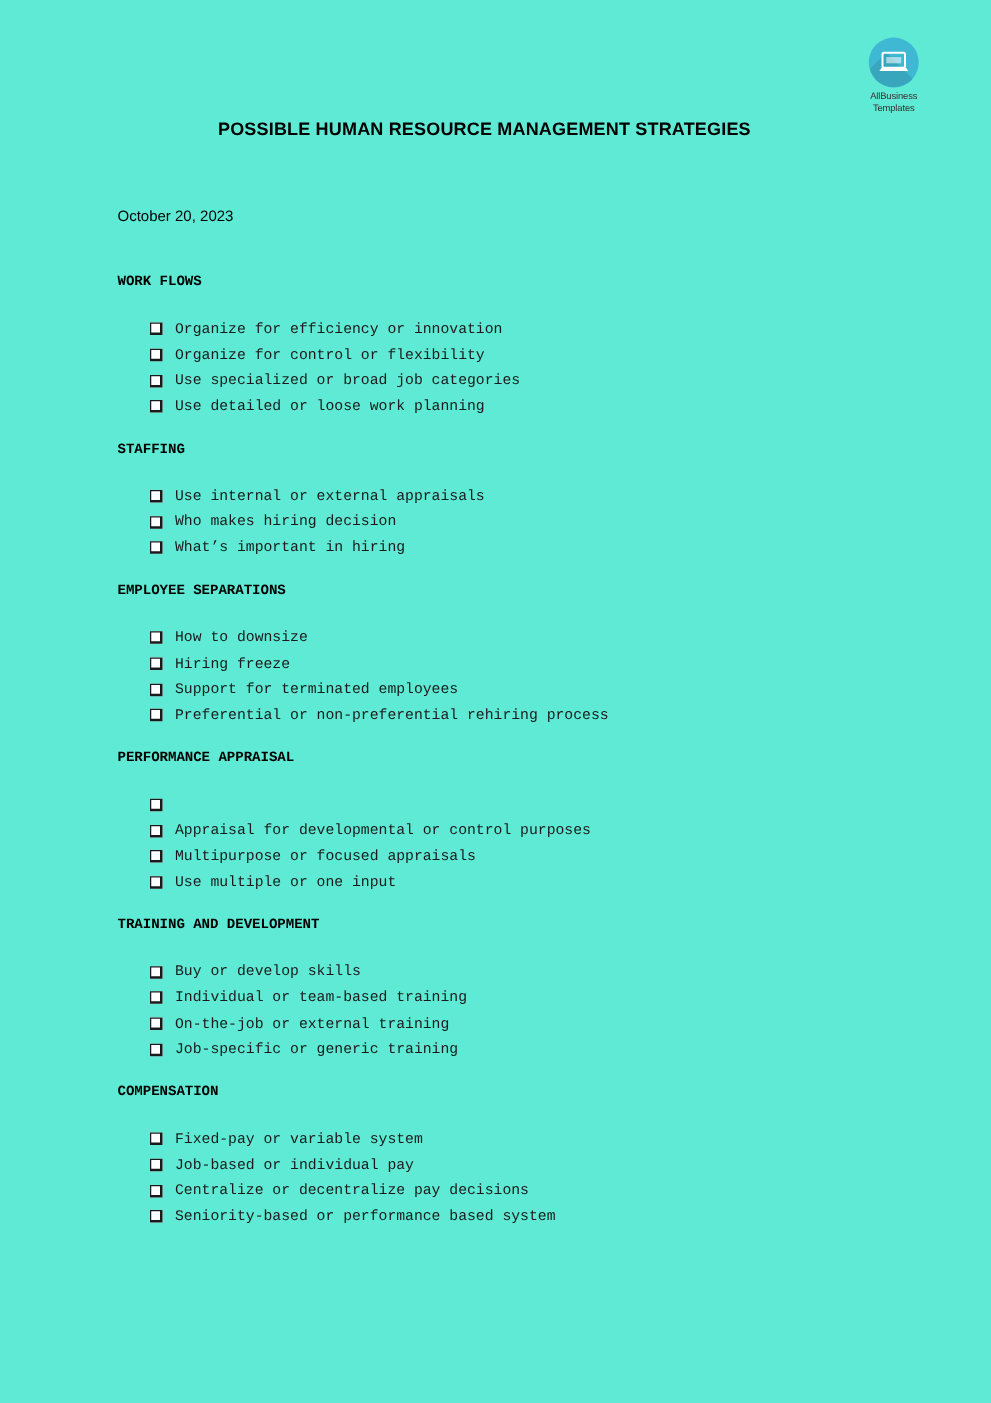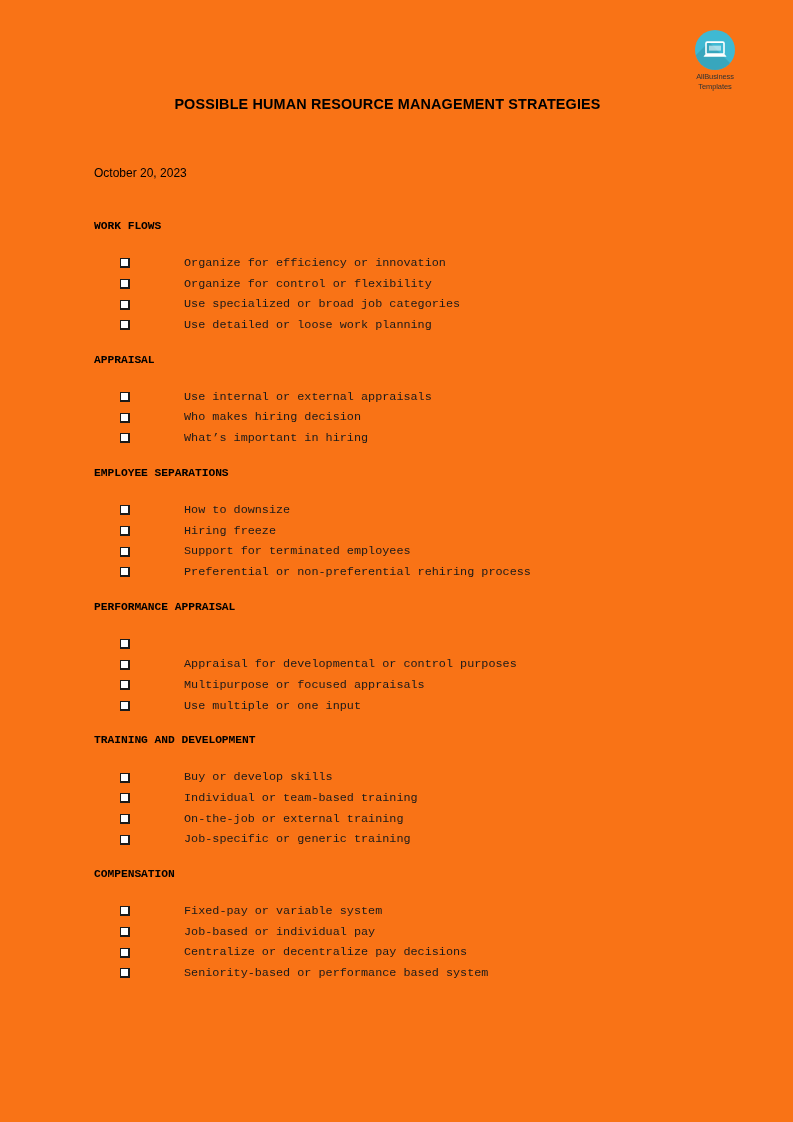--- a/index.html
+++ b/index.html
@@ -14,21 +14,21 @@
     font-family: "Liberation Sans", sans-serif;
     color: #000000;
     overflow: hidden;
   }
 
   .page {
     position: absolute;
     top: 0; left: 0;
     width: 793px;
     height: 1122px;
-    background: #f97316;
+    background: #5eead4;
   }
 
   
   .logo-block {
     position: absolute;
     top: 30px;
     left: 684px;
     width: 62px;
     text-align: center;
   }
@@ -122,21 +122,20 @@
     margin: 0;
     padding: 0;
     list-style: none;
     padding-top: 19px;
   }
   .item {
     display: flex;
     align-items: center;
     height: 20.7px;
     padding-left: 26px;
-    gap: 44px;
   }
   .checkbox {
     flex: 0 0 auto;
     width: 10px;
     height: 10px;
     box-sizing: border-box;
     border: 1.4px solid #1a1a1a;
     border-right-width: 2.6px;
     border-bottom-width: 2.6px;
     background: #ffffff;
@@ -195,21 +194,21 @@
             <span class="item-label">Use specialized or broad job categories</span>
           </li>
           <li class="item">
             <span class="checkbox"></span>
             <span class="item-label">Use detailed or loose work planning</span>
           </li>
         </ul>
       </div>
       <div class="section-gap"></div>
       <div class="section">
-        <div class="section-heading">APPRAISAL</div>
+        <div class="section-heading">STAFFING</div>
         <ul class="items">
           <li class="item">
             <span class="checkbox"></span>
             <span class="item-label">Use internal or external appraisals</span>
           </li>
           <li class="item">
             <span class="checkbox"></span>
             <span class="item-label">Who makes hiring decision</span>
           </li>
           <li class="item">

